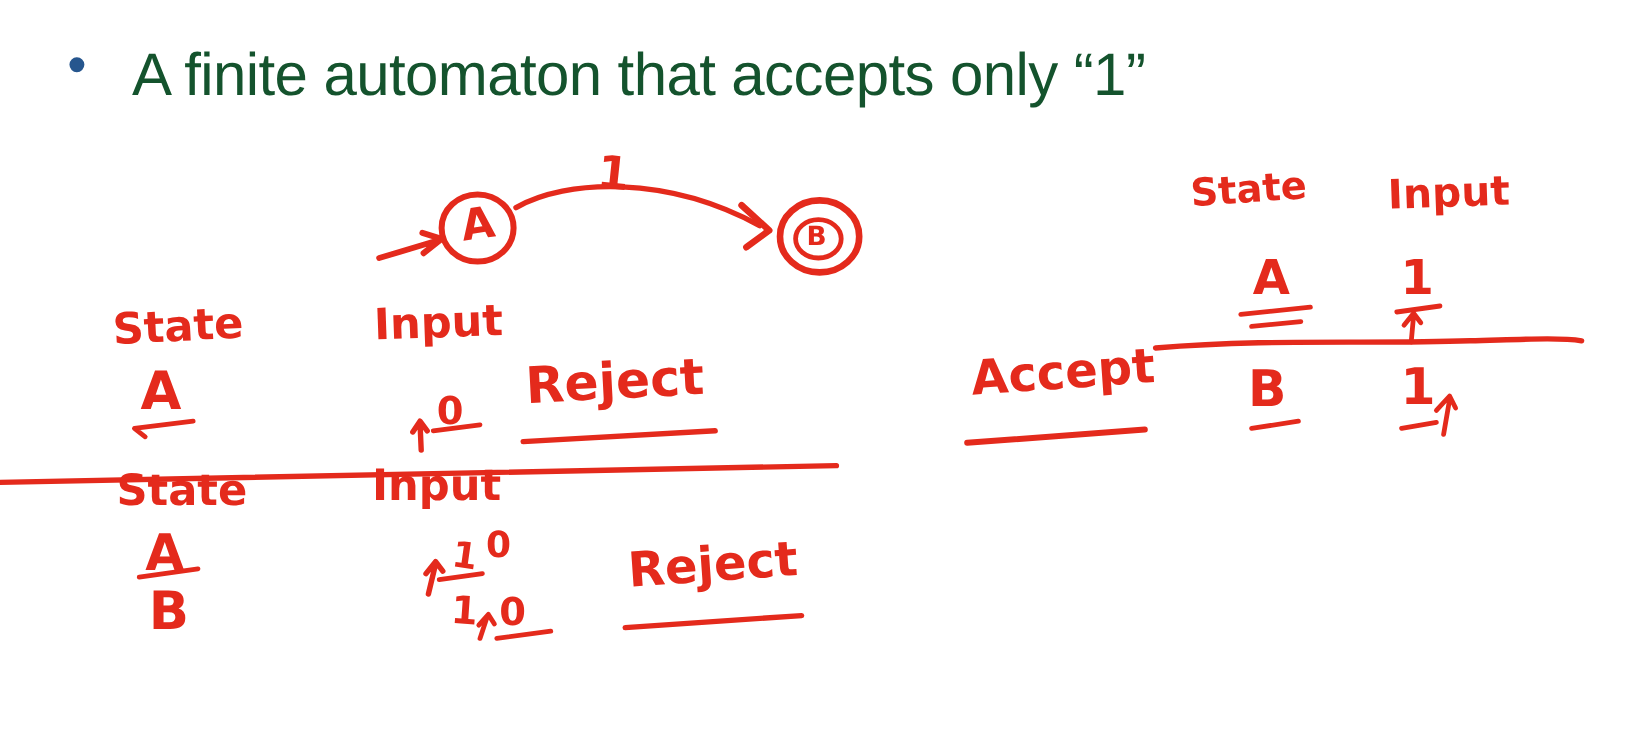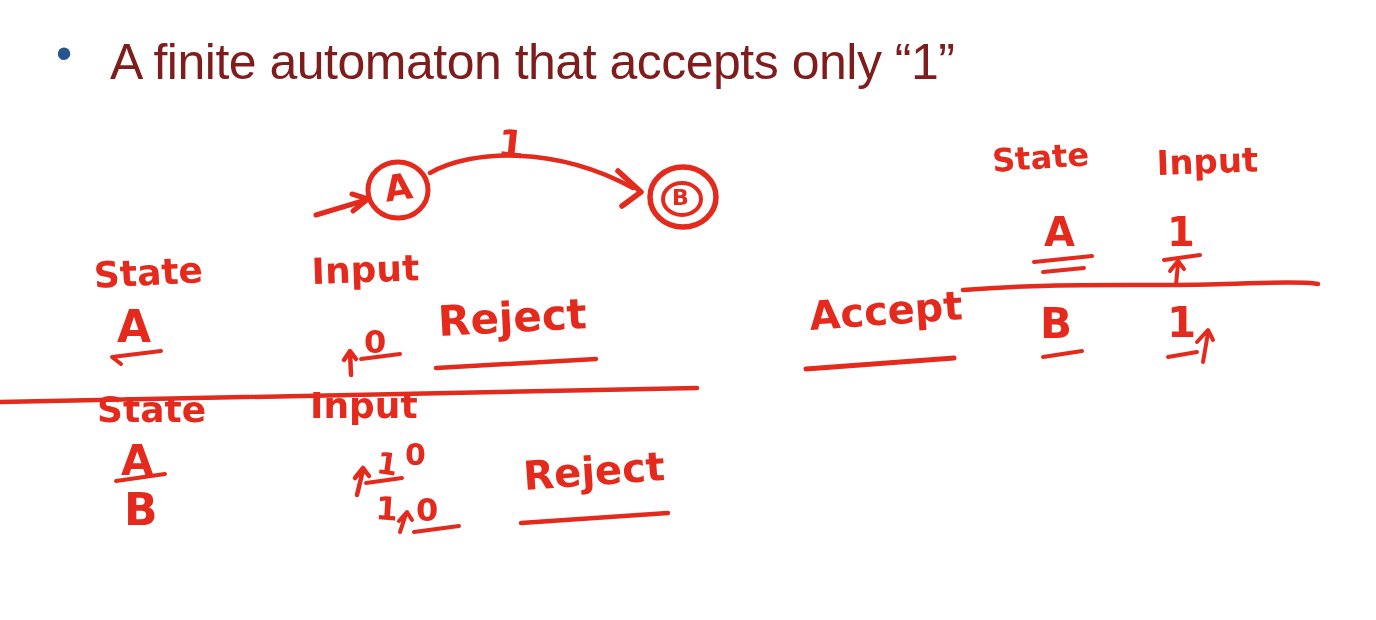--- a/index.html
+++ b/index.html
@@ -1,19 +1,19 @@
 <!DOCTYPE html>
 <html><head>
 <meta charset="utf-8">
 <style>
   html,body{margin:0;padding:0;background:#fff;}
   .slide{position:relative;width:1376px;height:620px;background:#ffffff;overflow:hidden;
          font-family:"Liberation Sans",sans-serif;}
   .title-bullet{position:absolute;left:56px;top:30px;font-size:46px;color:#26568e;line-height:1;}
-  .page-title{position:absolute;left:110px;top:34px;font-size:50px;color:#7f1d1d;line-height:1.15;
+  .page-title{position:absolute;left:110px;top:34px;font-size:50px;color:#14532d;line-height:1.15;
               letter-spacing:-0.5px;font-family:"Liberation Sans",sans-serif;}
   .ink{position:absolute;left:0;top:0;width:1376px;height:620px;}
   .hw{position:absolute;color:#e42a1c;font-family:"DejaVu Sans",sans-serif;font-weight:700;
       line-height:1;white-space:pre;transform-origin:left top;}
   
   #dg-a{left:382px;top:172px;font-size:36px;transform:rotate(-8deg);}
   #dg-b{left:672px;top:187px;font-size:22px;}
   #dg-1{left:500px;top:124px;font-size:38px;transform:rotate(6deg);}
   
   #t1-state{left:93px;top:258px;font-size:36px;transform:rotate(-3deg);}

